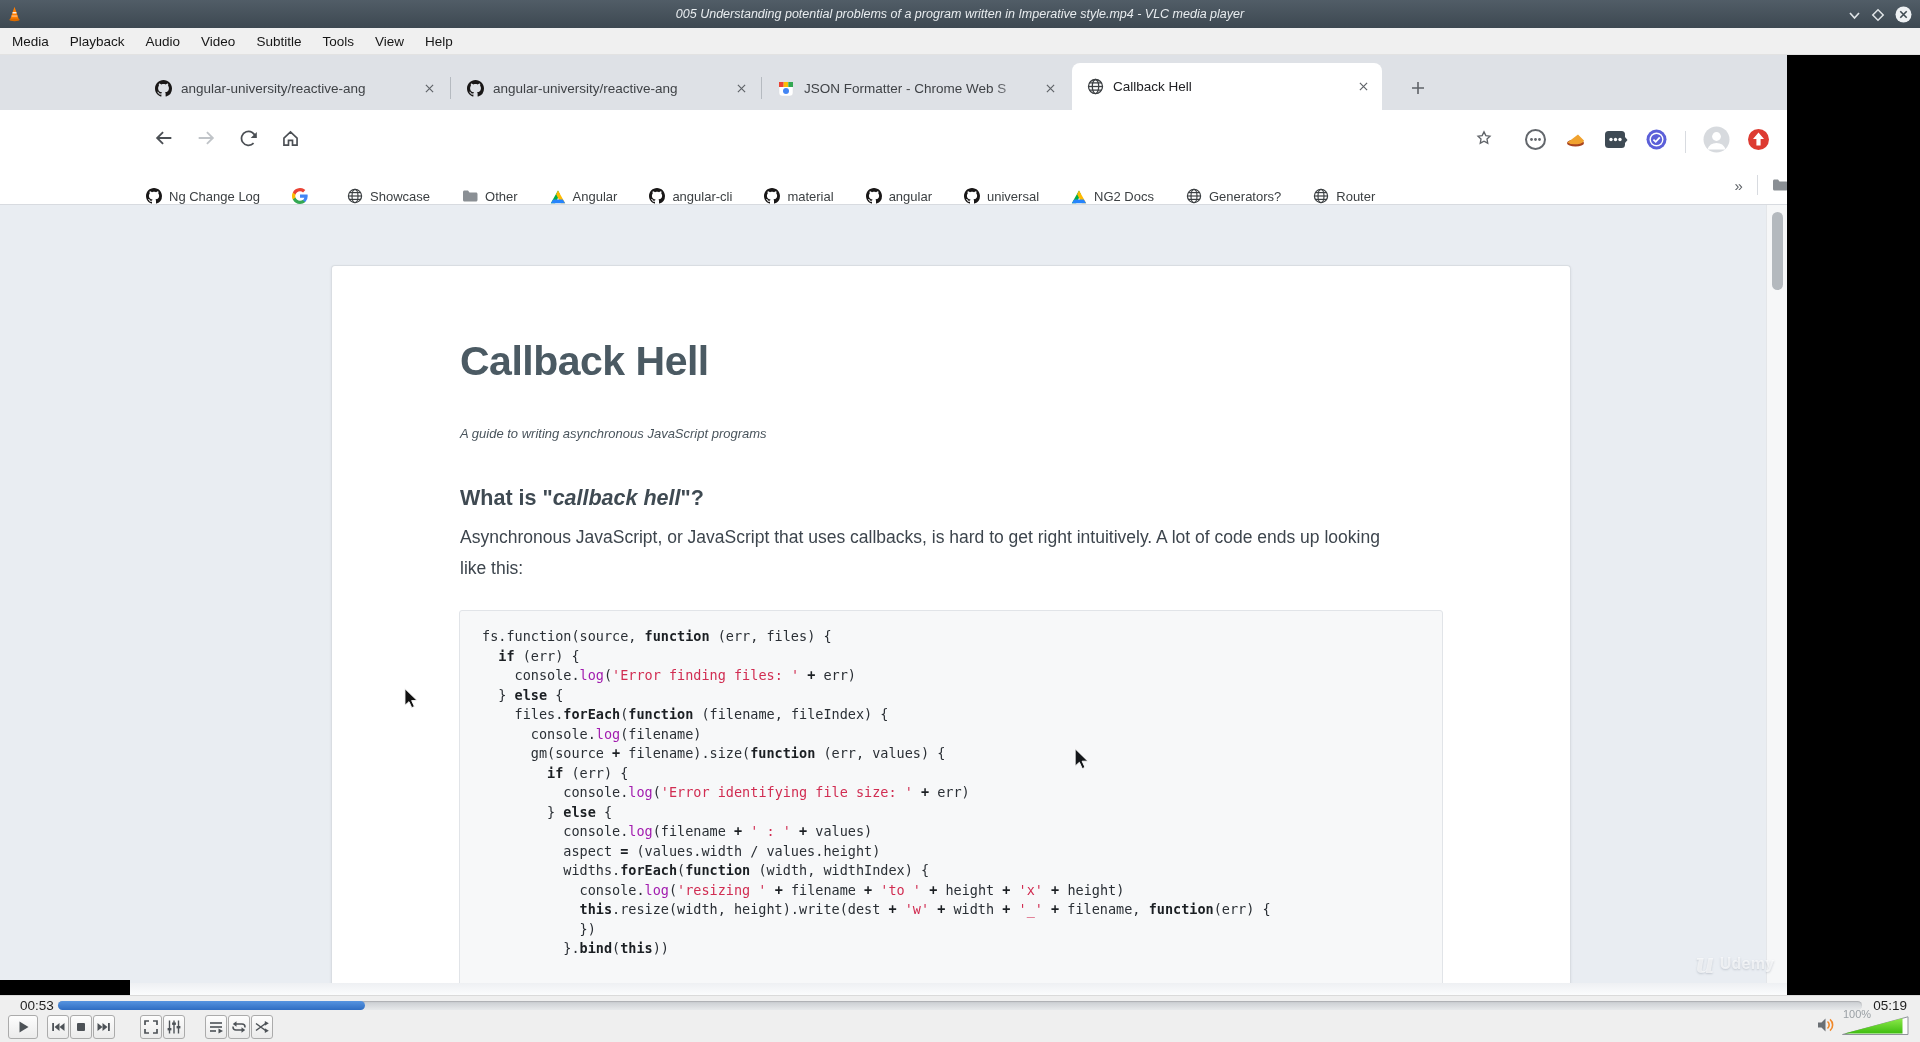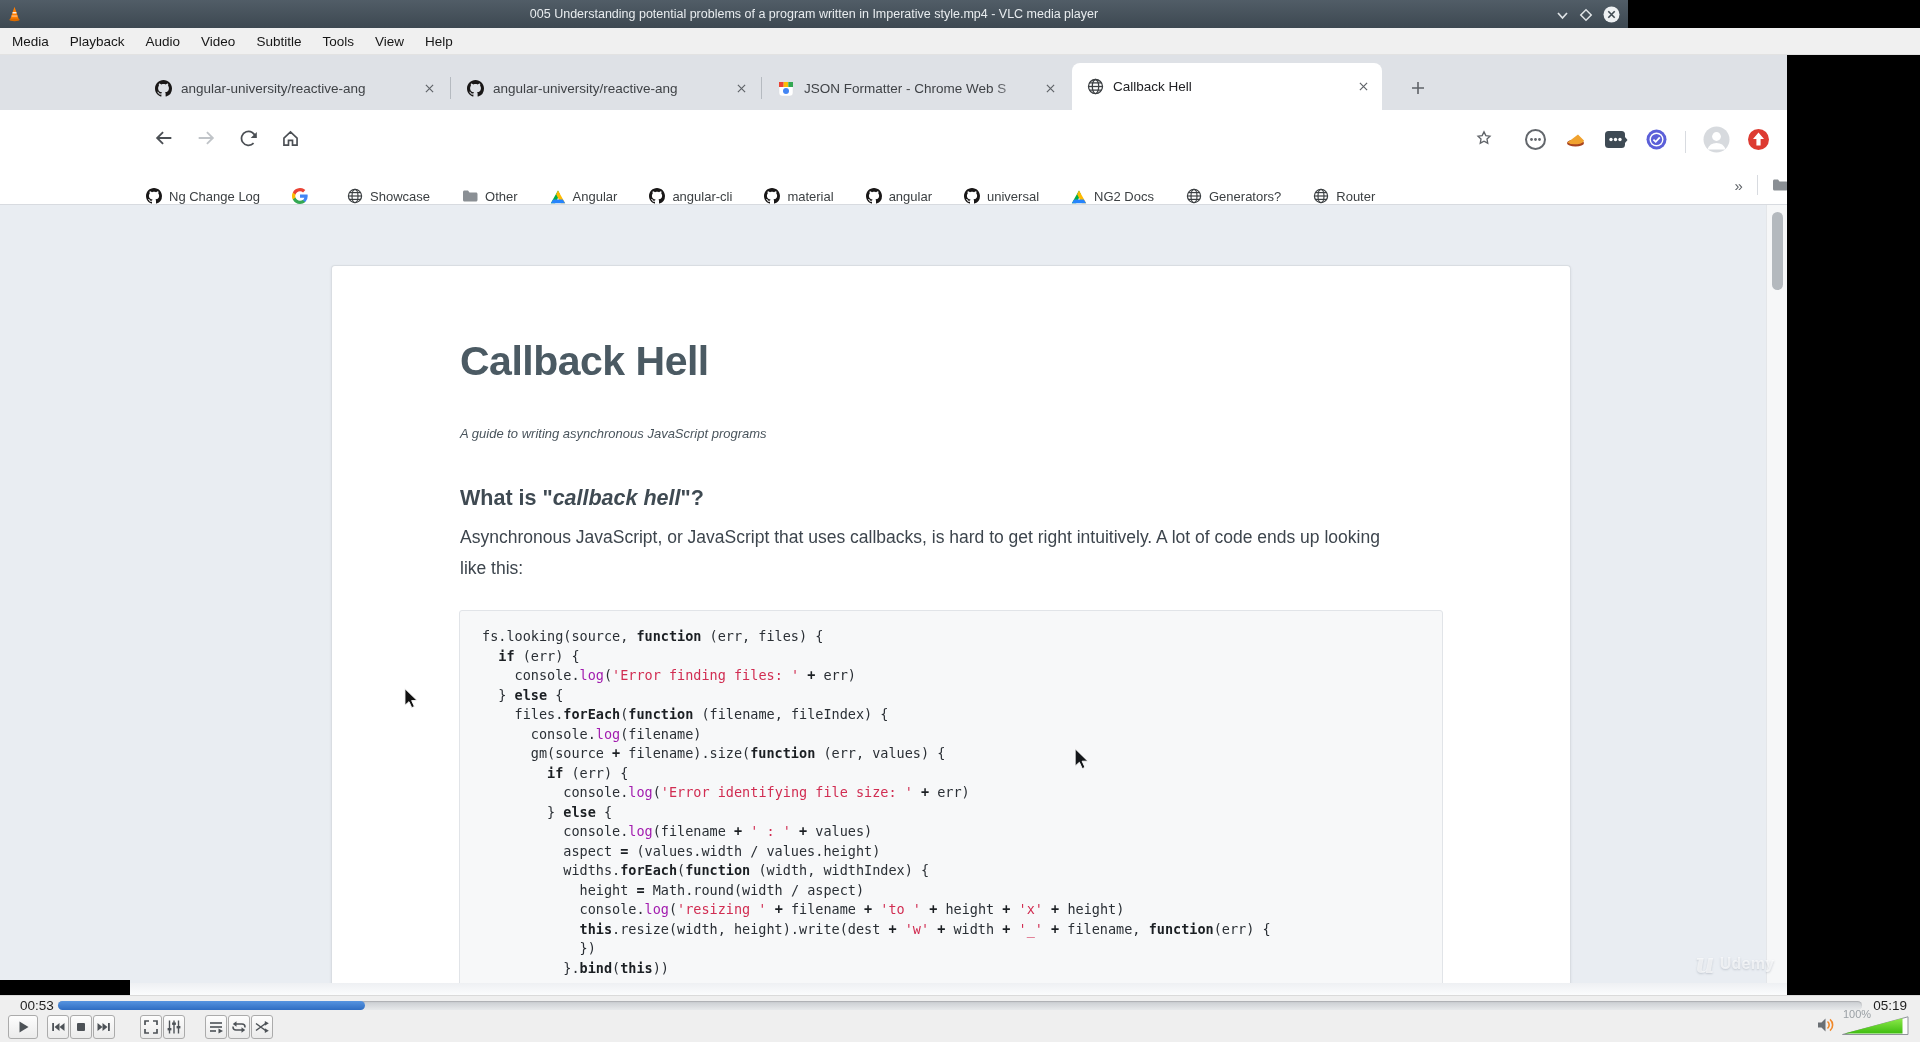--- a/index.html
+++ b/index.html
@@ -2,21 +2,21 @@
 <html><head>
 <meta charset="utf-8">
 <style>
   html,body{margin:0;padding:0;background:#000;}
   *{box-sizing:border-box;}
   #screen{position:relative;width:1920px;height:1042px;overflow:hidden;background:#000;
           font-family:"Liberation Sans",sans-serif;}
   .abs{position:absolute;}
 
   
-  .titlebar{left:0;top:0;width:1628px;height:28px;background:linear-gradient(#515d67,#3d4851);}
+  .titlebar{left:0;top:0;width:1920px;height:28px;background:linear-gradient(#515d67,#3d4851);font-style:italic;}
   .vlc-cone{left:8px;top:4px;}
   .win-title{left:0;top:0;width:100%;height:28px;display:flex;align-items:center;justify-content:center;
              color:#e8ecef;font-size:12.5px;}
   .winctl{top:6px;display:flex;gap:10px;align-items:center;right:8px;}
 
   
   .menubar{left:0;top:28px;width:1920px;height:27px;background:#f0f0f0;display:flex;align-items:center;
            padding-left:12px;gap:21px;border-bottom:1px solid #e2e2e2;}
   .menu-item{font-size:13.5px;color:#161616;cursor:default;}
 
@@ -420,34 +420,33 @@
       </span>
     </div>
 
     <div class="abs pagearea">
       <div class="card">
         <div class="page-h1">Callback Hell</div>
         <div class="page-sub">A guide to writing asynchronous JavaScript programs</div>
         <div class="page-h3"><span>What is "</span><em>callback hell</em><span>"?</span></div>
         <div class="page-para">Asynchronous JavaScript, or JavaScript that uses callbacks, is hard to get right intuitively. A lot of code ends up looking like this:</div>
         <div class="codeblock">
-            <div class="code-line"><span>fs.looking(source, </span><span class="tok-k">function</span><span> (err, files) {</span></div>
+            <div class="code-line"><span>fs.function(source, </span><span class="tok-k">function</span><span> (err, files) {</span></div>
             <div class="code-line"><span>  </span><span class="tok-k">if</span><span> (err) {</span></div>
             <div class="code-line"><span>    console.</span><span class="tok-b">log</span><span>(</span><span class="tok-s">'Error finding files: '</span><span> </span><span class="tok-k">+</span><span> err)</span></div>
             <div class="code-line"><span>  } </span><span class="tok-k">else</span><span> {</span></div>
             <div class="code-line"><span>    files.</span><span class="tok-k">forEach</span><span>(</span><span class="tok-k">function</span><span> (filename, fileIndex) {</span></div>
             <div class="code-line"><span>      console.</span><span class="tok-b">log</span><span>(filename)</span></div>
             <div class="code-line"><span>      gm(source </span><span class="tok-k">+</span><span> filename).size(</span><span class="tok-k">function</span><span> (err, values) {</span></div>
             <div class="code-line"><span>        </span><span class="tok-k">if</span><span> (err) {</span></div>
             <div class="code-line"><span>          console.</span><span class="tok-b">log</span><span>(</span><span class="tok-s">'Error identifying file size: '</span><span> </span><span class="tok-k">+</span><span> err)</span></div>
             <div class="code-line"><span>        } </span><span class="tok-k">else</span><span> {</span></div>
             <div class="code-line"><span>          console.</span><span class="tok-b">log</span><span>(filename </span><span class="tok-k">+</span><span> </span><span class="tok-s">' : '</span><span> </span><span class="tok-k">+</span><span> values)</span></div>
             <div class="code-line"><span>          aspect </span><span class="tok-k">=</span><span> (values.width / values.height)</span></div>
             <div class="code-line"><span>          widths.</span><span class="tok-k">forEach</span><span>(</span><span class="tok-k">function</span><span> (width, widthIndex) {</span></div>
-            <div class="code-line"><span>            height </span><span class="tok-k">=</span><span> Math.round(width / aspect)</span></div>
             <div class="code-line"><span>            console.</span><span class="tok-b">log</span><span>(</span><span class="tok-s">'resizing '</span><span> </span><span class="tok-k">+</span><span> filename </span><span class="tok-k">+</span><span> </span><span class="tok-s">'to '</span><span> </span><span class="tok-k">+</span><span> height </span><span class="tok-k">+</span><span> </span><span class="tok-s">'x'</span><span> </span><span class="tok-k">+</span><span> height)</span></div>
             <div class="code-line"><span>            </span><span class="tok-k">this</span><span>.resize(width, height).write(dest </span><span class="tok-k">+</span><span> </span><span class="tok-s">'w'</span><span> </span><span class="tok-k">+</span><span> width </span><span class="tok-k">+</span><span> </span><span class="tok-s">'_'</span><span> </span><span class="tok-k">+</span><span> filename, </span><span class="tok-k">function</span><span>(err) {</span></div>
             <div class="code-line"><span>            })</span></div>
             <div class="code-line"><span>          }.</span><span class="tok-k">bind</span><span>(</span><span class="tok-k">this</span><span>))</span></div>
           </div>
       </div>
       <div class="scroll-track">
         <div class="scroll-thumb"></div>
       </div>
     </div>

